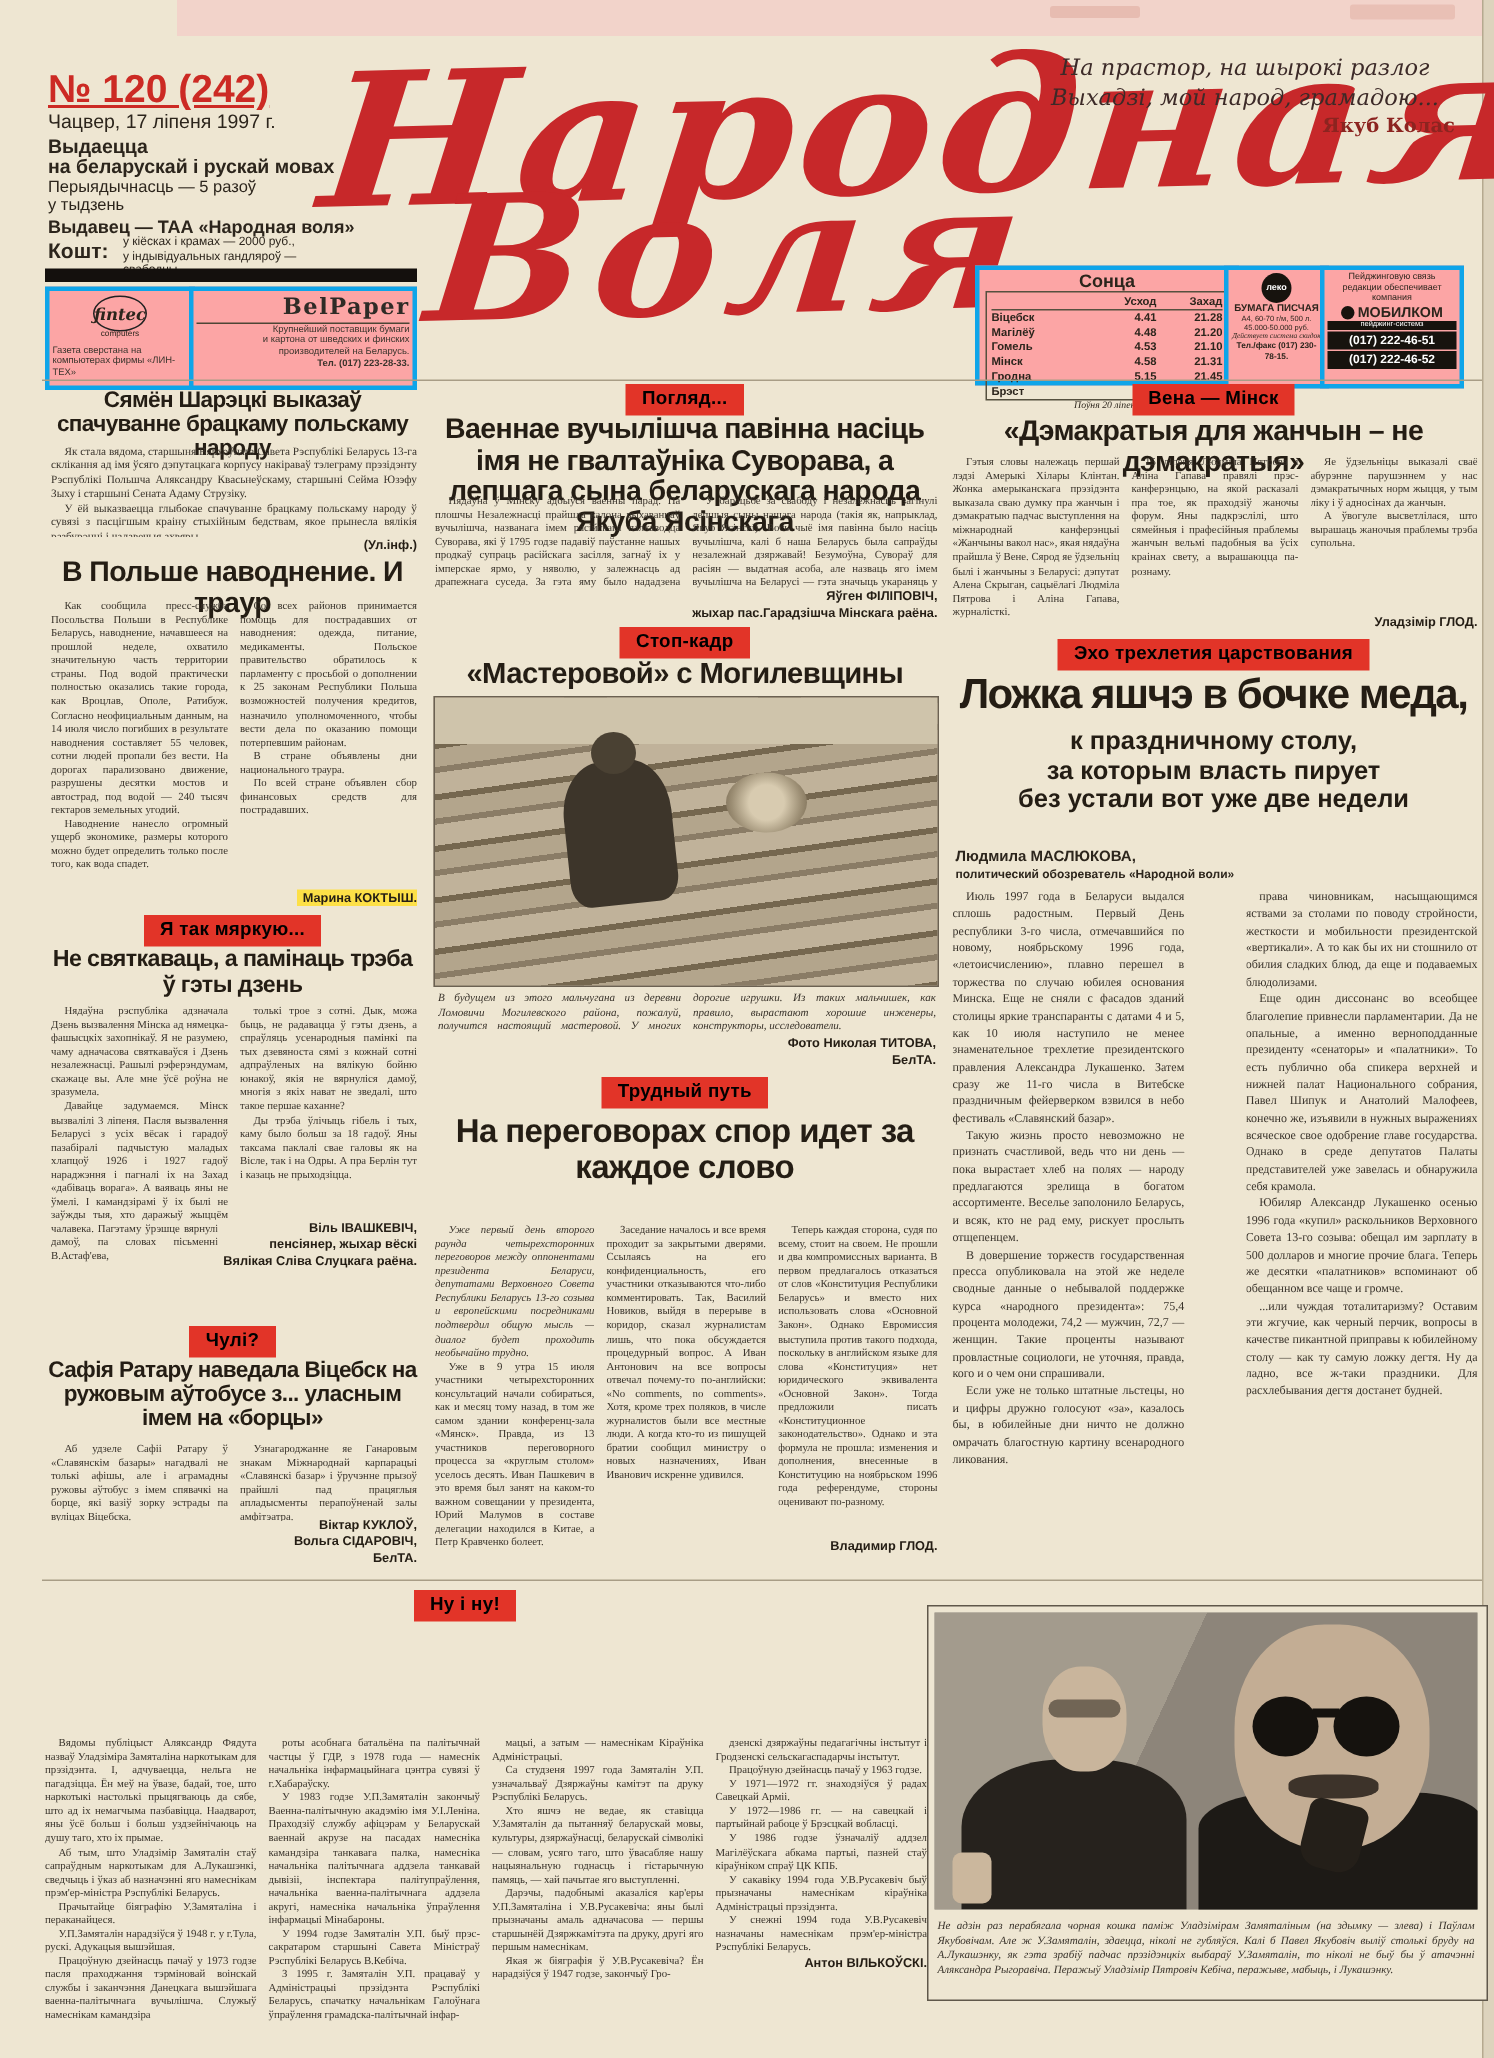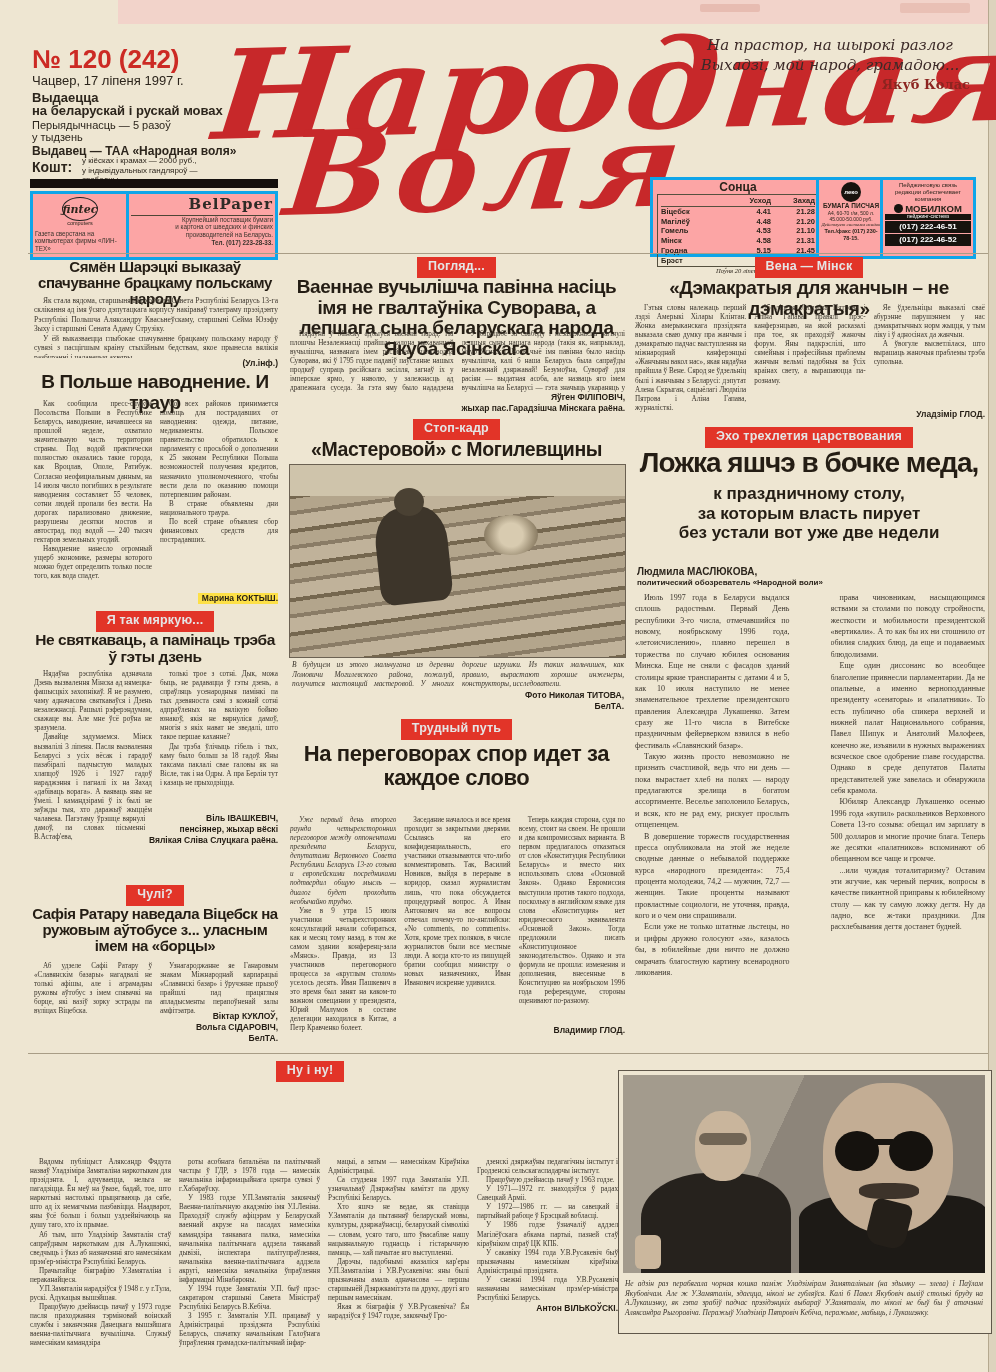--- a/index.html
+++ b/index.html
@@ -1,19 +1,19 @@
 <!DOCTYPE html>
 <html><head>
 <meta charset="utf-8">
 <style>
   html,body{margin:0;padding:0;background:#cfc6b0;}
   .page{position:relative;width:996px;height:1372px;background:#eee6d2;overflow:hidden;
         font-family:"Liberation Sans",sans-serif;color:#2c251c;}
   .blk{position:absolute;}
-  .lbl{display:inline-block;background:#e23428;color:#e5e5e5;
+  .lbl{display:inline-block;background:#e23428;color:#000000;
        font:bold 12.5px/1 "Liberation Sans",sans-serif;padding:3px 11px 5px;letter-spacing:.2px;}
   .hl{font-family:"Liberation Sans",sans-serif;font-weight:bold;color:#241d14;
       text-align:center;letter-spacing:-.4px;line-height:1.08;}
   .bt{font-family:"Liberation Serif",serif;font-size:7.2px;line-height:1.26;color:#3a342c;
       text-align:justify;overflow:hidden;}
   .bt p{margin:0;text-indent:9px;}
   .colrow{display:flex;gap:8px;overflow:hidden;}
   .colrow>div{flex:1;overflow:hidden;}
   .sig{font:bold 8.5px/1.3 "Liberation Sans",sans-serif;color:#241d14;text-align:right;}
   .it{font-style:italic;}
@@ -35,21 +35,21 @@
 </head>
 <body>
 
 <div class="page">
 
   <div class="blk" style="left:118px;top:0;width:872px;height:24px;background:#f2d3ca;"></div>
   <div class="blk" style="left:700px;top:4px;width:60px;height:8px;background:#e7bcb1;border-radius:2px;"></div>
   <div class="blk" style="left:900px;top:3px;width:70px;height:10px;background:#e9c0b5;border-radius:2px;"></div>
   <div class="blk" style="left:988px;top:0;width:8px;height:1372px;background:#ddd3bd;border-left:1px solid #b5a98f;"></div>
 
-  <div class="blk" style="left:32px;top:46px;font:bold 26px/1 'Liberation Sans',sans-serif;color:#cc2a24;">№ 120 (242)</div>
+  <div class="blk" style="left:32px;top:46px;font:bold 26px/1 'Liberation Sans',sans-serif;color:#cc2a24;text-decoration:underline;">№ 120 (242)</div>
   <div class="blk" style="left:32px;top:74px;font:13px/1.1 'Liberation Sans',sans-serif;">Чацвер, 17 ліпеня 1997 г.</div>
   <div class="blk" style="left:32px;top:91px;font:bold 13px/1.1 'Liberation Sans',sans-serif;">Выдаецца</div>
   <div class="blk" style="left:32px;top:104px;font:bold 13px/1.1 'Liberation Sans',sans-serif;">на беларускай і рускай мовах</div>
   <div class="blk" style="left:32px;top:119px;font:11px/1.1 'Liberation Sans',sans-serif;">Перыядычнасць — 5 разоў</div>
   <div class="blk" style="left:32px;top:131px;font:11px/1.1 'Liberation Sans',sans-serif;">у тыдзень</div>
   <div class="blk" style="left:32px;top:145px;font:bold 12px/1.1 'Liberation Sans',sans-serif;">Выдавец — ТАА «Народная воля»</div>
   <div class="blk" style="left:32px;top:160px;font:bold 14px/1 'Liberation Sans',sans-serif;">Кошт:</div>
   <div class="blk" style="left:82px;top:156px;width:190px;font:8px/1.2 'Liberation Sans',sans-serif;">
     <div>у кіёсках і крамах — 2000 руб.,</div>
     <div>у індывідуальных гандляроў —</div>

